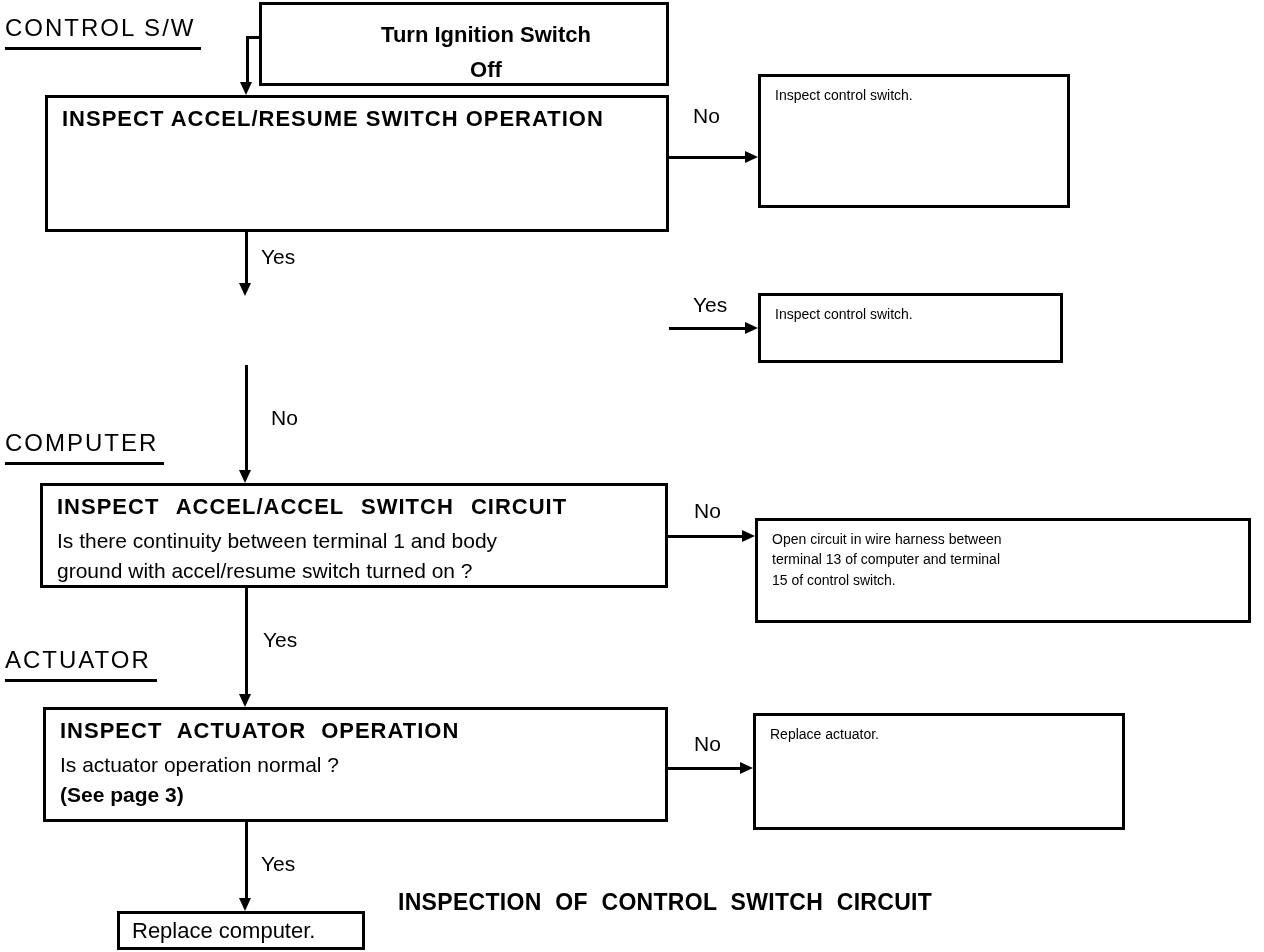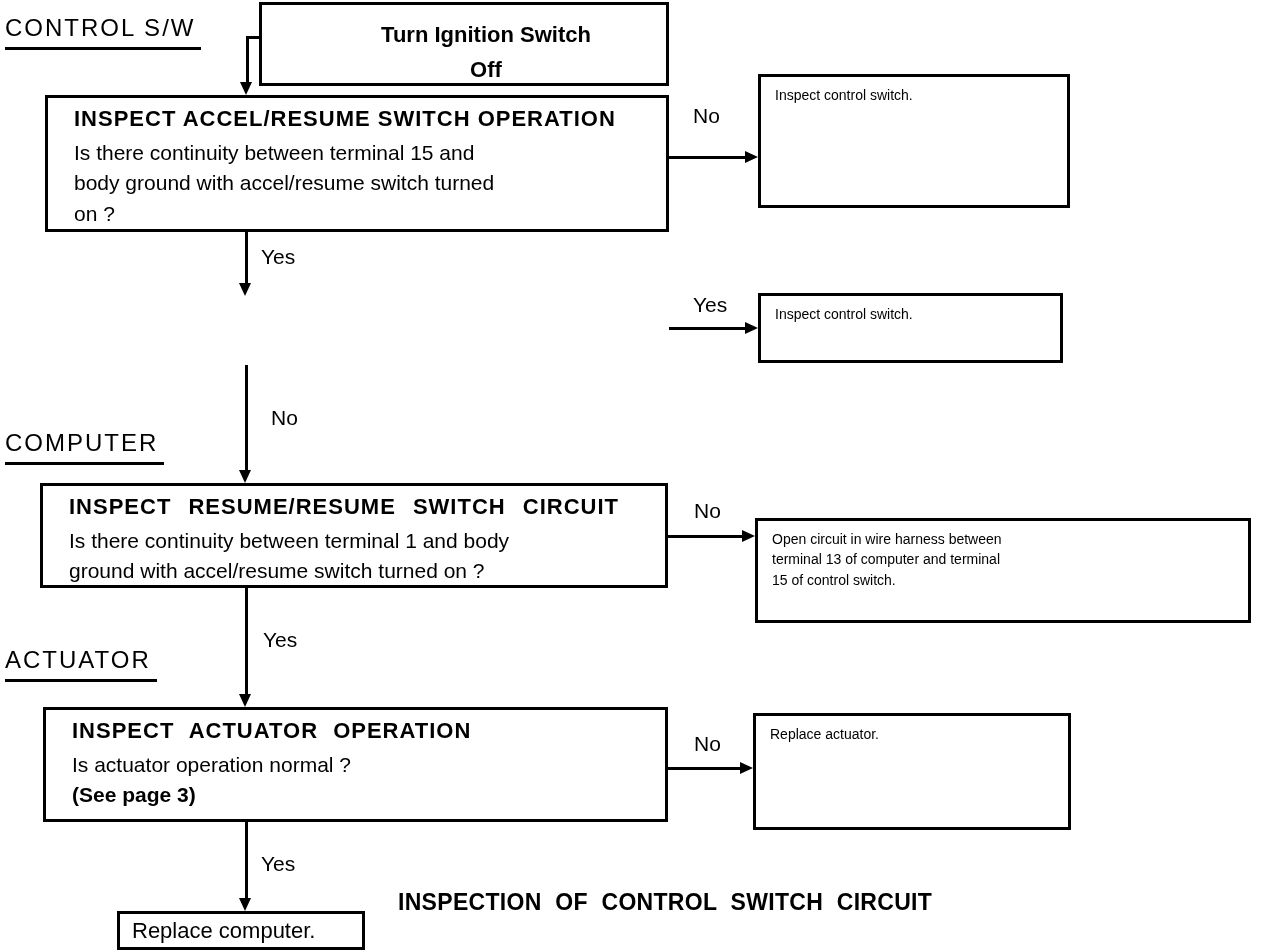--- a/index.html
+++ b/index.html
@@ -16,21 +16,21 @@
   }
   .hline { position:absolute; height:3px; background:var(--ink,#000); }
   .vline { position:absolute; width:3px; background:var(--ink,#000); }
   .arr-d { position:absolute; width:0; height:0;
            border-left:6px solid transparent; border-right:6px solid transparent;
            border-top:13px solid var(--ink,#000); }
   .arr-r { position:absolute; width:0; height:0;
            border-top:6px solid transparent; border-bottom:6px solid transparent;
            border-left:13px solid var(--ink,#000); }
   .blabel { position:absolute; font-size:21px; white-space:nowrap; }
-  .q-pad { padding:8px 26px; }
+  .q-pad { padding:8px 14px; }
   .q-header { font-weight:bold; font-size:22px; letter-spacing:1px; margin-bottom:6px; white-space:nowrap; }
   .q-header.ws10 { word-spacing:10px; }
   .q-header.ws8 { word-spacing:8px; }
   .q-body { font-size:21px; line-height:1.45; white-space:pre-line; }
   .q-note { font-weight:bold; font-size:21px; line-height:1.45; }
   .r-text { position:absolute; left:14px; top:8px; right:8px; font-size:14px; line-height:1.45; white-space:pre-line; }
   .start-text { font-weight:bold; font-size:22px; text-align:center; line-height:1.6;
                 white-space:pre-line; padding-top:12px;padding-left:44px; }
   .final-text { font-size:22px; padding:4px 0 0 12px; white-space:nowrap; }
   .title { position:absolute; font-weight:bold; font-size:23px; word-spacing:7px;
@@ -49,23 +49,20 @@
     <div class="start-text">Turn Ignition Switch
 Off</div>
   </div>
 
   <div class="hline" style="left:246px; top:36px; width:14px;"></div>
   <div class="vline" style="left:246px; top:36px; height:47px;"></div>
   <div class="arr-d" style="left:240px; top:82px;"></div>
 
   <div class="box q-pad" style="left:45px; top:95px; width:624px; height:137px;">
     <div class="q-header">INSPECT ACCEL/RESUME SWITCH OPERATION</div>
-    <div class="q-body">Is there continuity between terminal 15 and
-body ground with accel/resume switch turned
-on ?</div>
   </div>
 
   <div class="blabel" style="left:693px; top:104px;">No</div>
   <div class="hline" style="left:669px; top:156px; width:77px;"></div>
   <div class="arr-r" style="left:745px; top:151px;"></div>
   <div class="box" style="left:758px; top:74px; width:312px; height:134px;">
     <div class="r-text">Inspect control switch.</div>
   </div>
 
   <div class="vline" style="left:245px; top:232px; height:52px;"></div>
@@ -78,21 +75,21 @@
   <div class="arr-r" style="left:745px; top:322px;"></div>
   <div class="box" style="left:758px; top:293px; width:305px; height:70px;">
     <div class="r-text">Inspect control switch.</div>
   </div>
 
   <div class="vline" style="left:245px; top:365px; height:106px;"></div>
   <div class="arr-d" style="left:239px; top:470px;"></div>
   <div class="blabel" style="left:271px; top:406px;">No</div>
 
   <div class="box q-pad" style="left:40px; top:483px; width:628px; height:105px;">
-    <div class="q-header ws10">INSPECT RESUME/RESUME SWITCH CIRCUIT</div>
+    <div class="q-header ws10">INSPECT ACCEL/ACCEL SWITCH CIRCUIT</div>
     <div class="q-body">Is there continuity between terminal 1 and body
 ground with accel/resume switch turned on ?</div>
   </div>
 
   <div class="blabel" style="left:694px; top:499px;">No</div>
   <div class="hline" style="left:668px; top:535px; width:74px;"></div>
   <div class="arr-r" style="left:742px; top:530px;"></div>
   <div class="box" style="left:755px; top:483px; width:496px; height:105px;margin-top:35px;">
     <div class="r-text">Open circuit in wire harness between
 terminal 13 of computer and terminal
@@ -105,21 +102,21 @@
 
   <div class="box q-pad" style="left:43px; top:707px; width:625px; height:115px;">
     <div class="q-header ws8">INSPECT ACTUATOR OPERATION</div>
     <div class="q-body">Is actuator operation normal ?</div>
     <div class="q-note">(See page 3)</div>
   </div>
 
   <div class="blabel" style="left:694px; top:732px;">No</div>
   <div class="hline" style="left:668px; top:767px; width:72px;"></div>
   <div class="arr-r" style="left:740px; top:762px;"></div>
-  <div class="box" style="left:753px; top:713px; width:318px; height:117px;padding-left:36px;">
+  <div class="box" style="left:753px; top:713px; width:372px; height:117px;padding-left:36px;">
     <div class="r-text">Replace actuator.</div>
   </div>
 
   <div class="vline" style="left:245px; top:822px; height:76px;"></div>
   <div class="arr-d" style="left:239px; top:898px;"></div>
   <div class="blabel" style="left:261px; top:852px;">Yes</div>
 
   <div class="box" style="left:117px; top:911px; width:248px; height:39px;">
     <div class="final-text">Replace computer.</div>
   </div>

